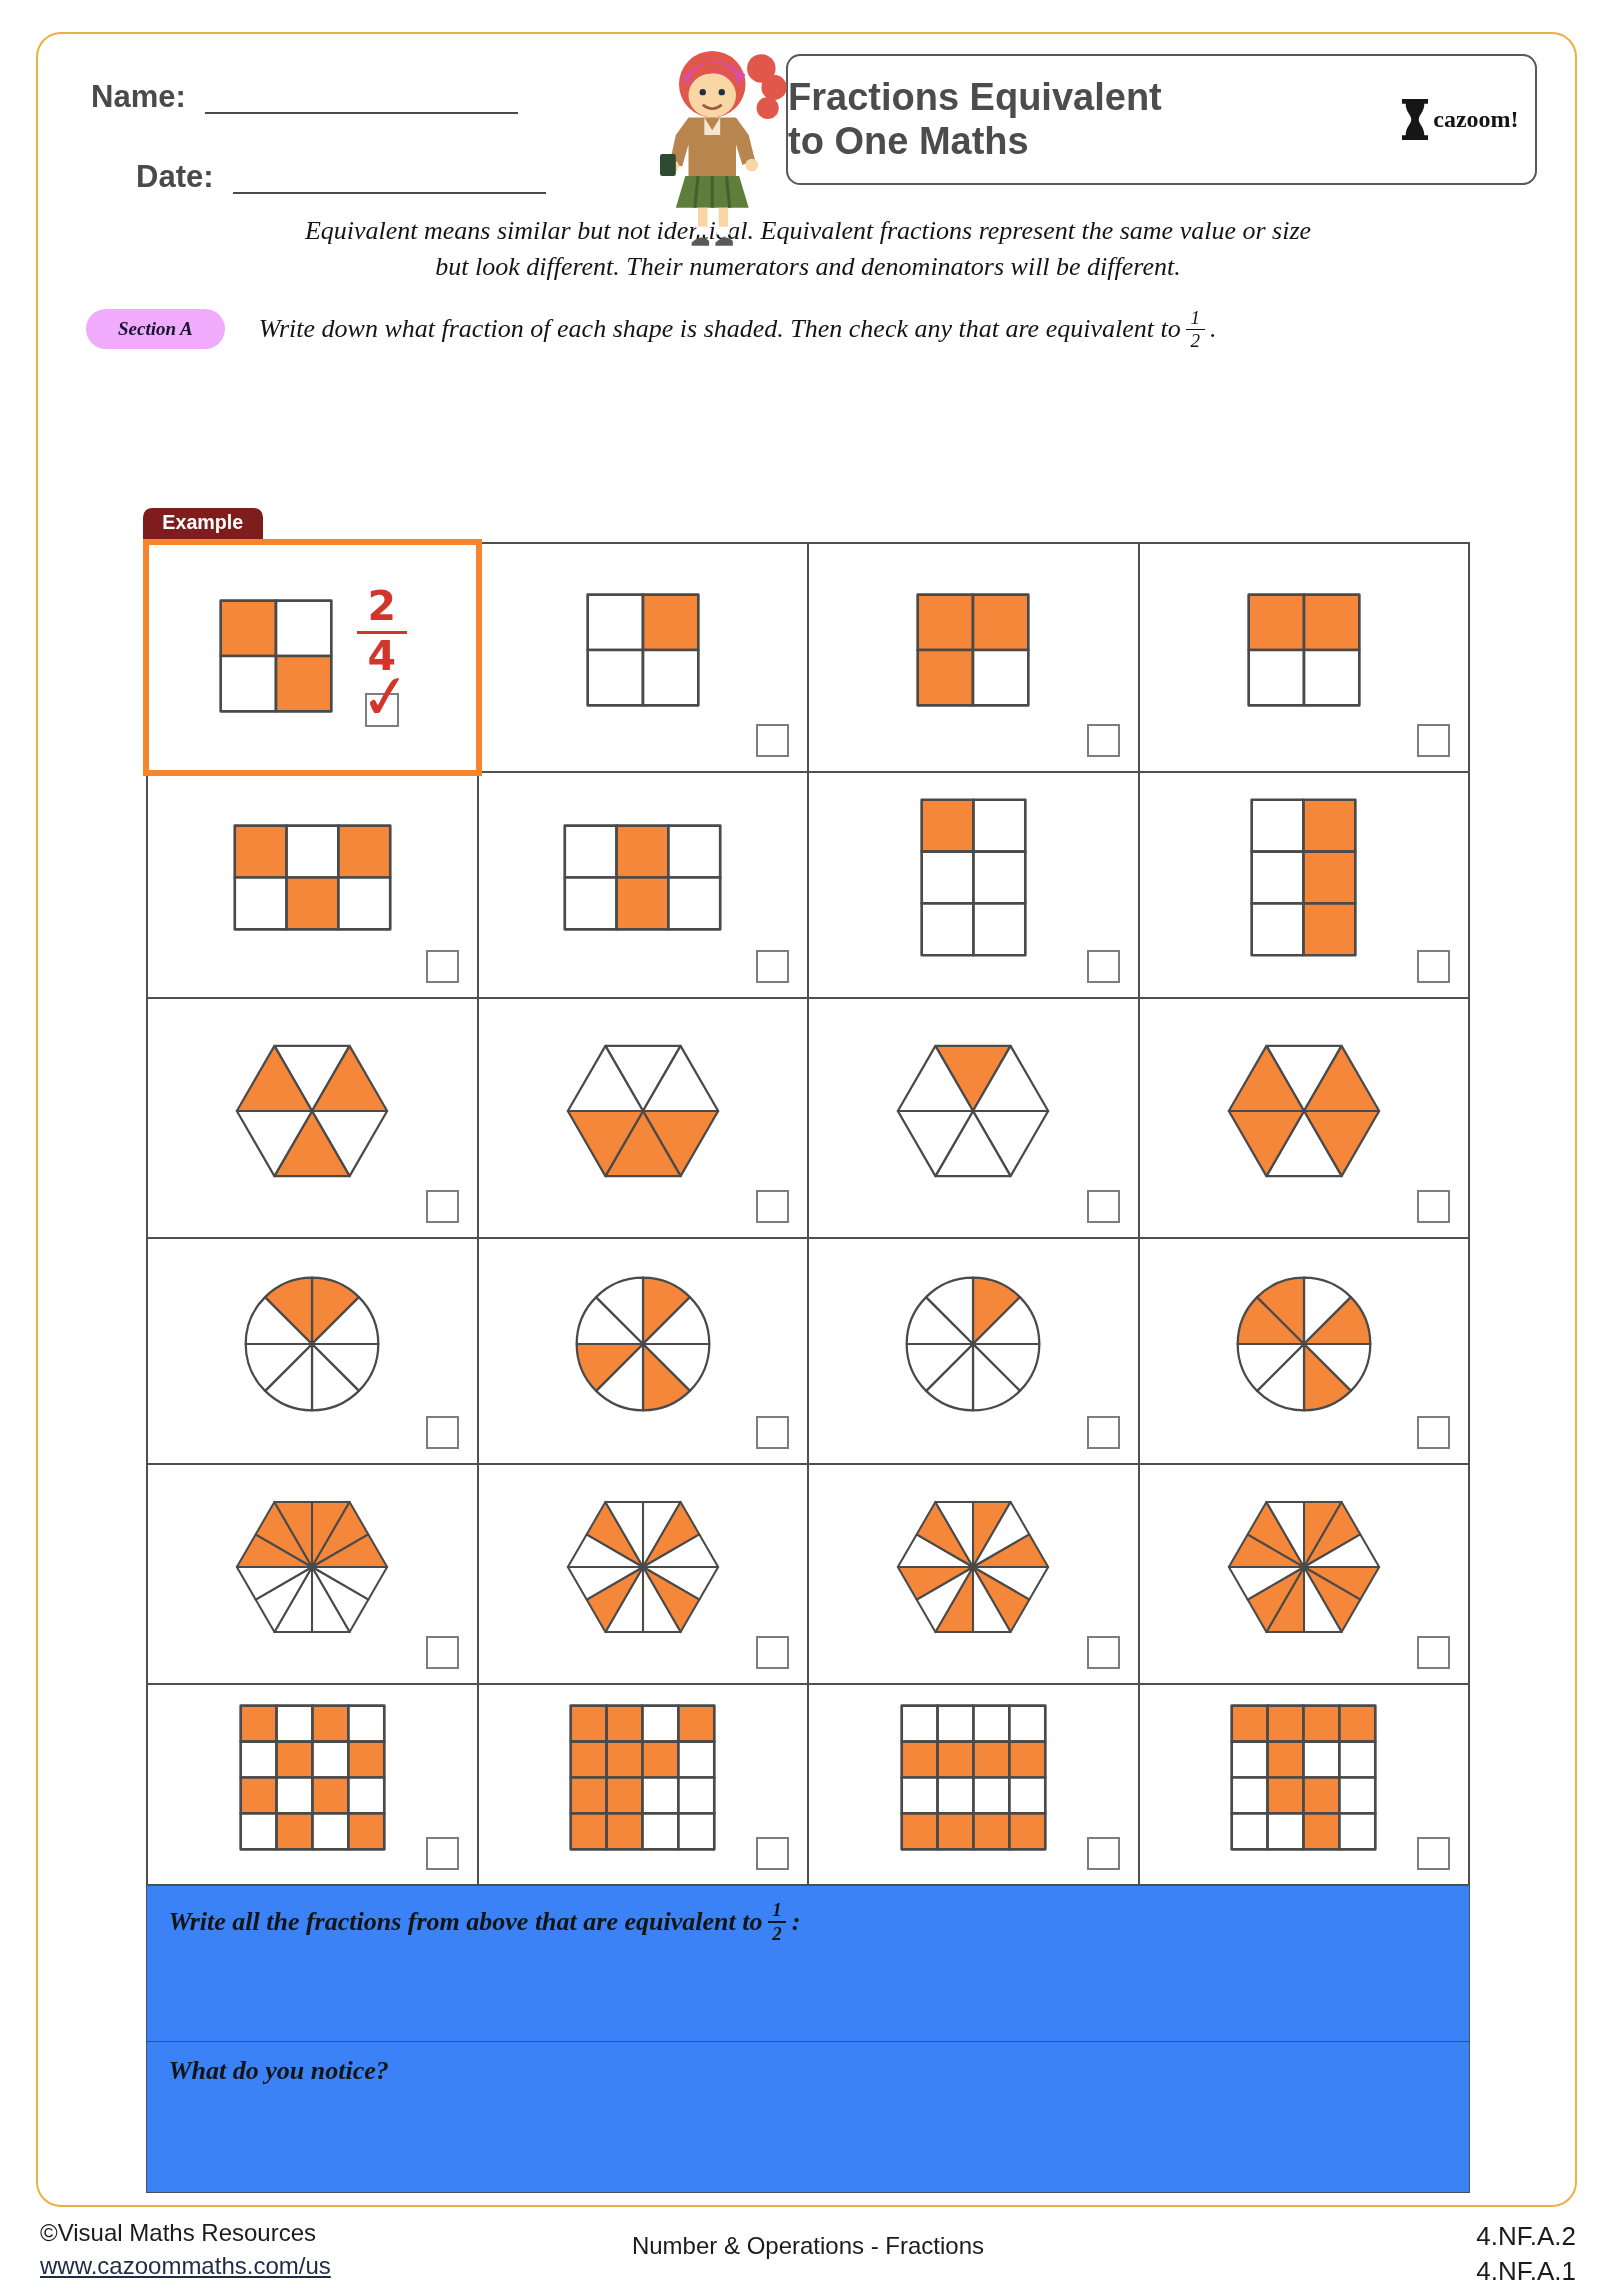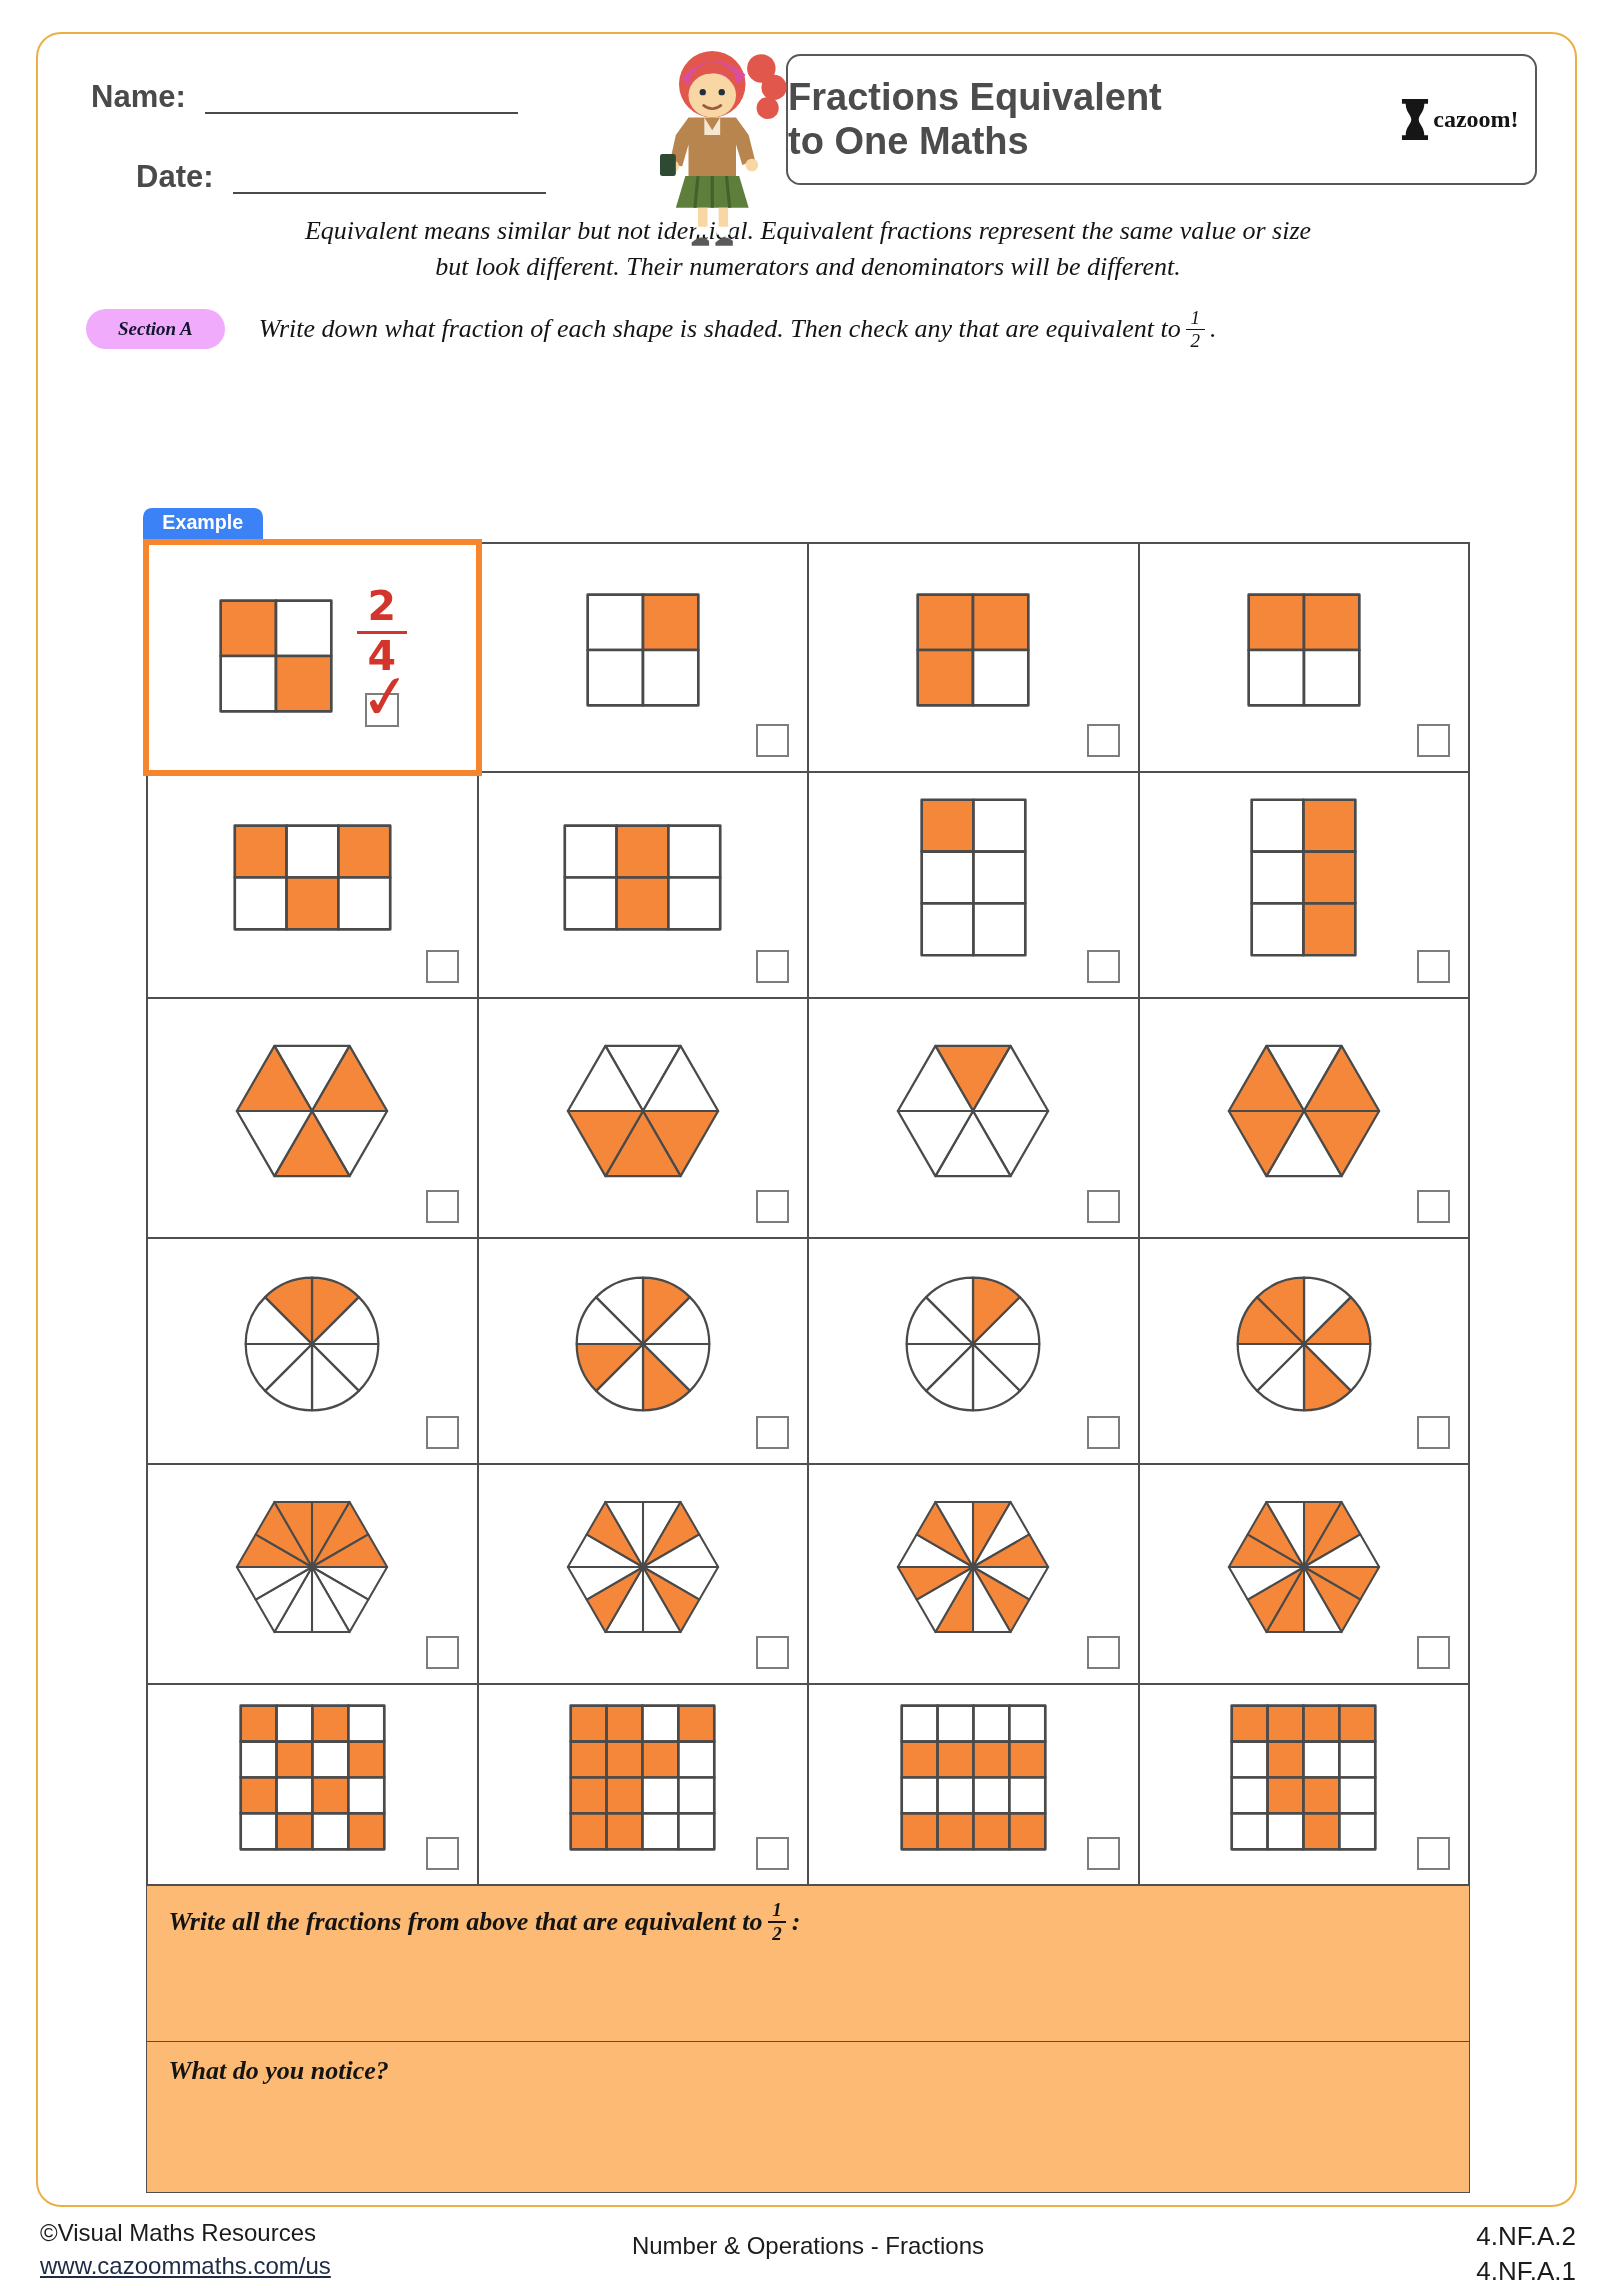--- a/index.html
+++ b/index.html
@@ -51,35 +51,35 @@
         border:1.8px solid #4f4f4f;background:#fff;box-sizing:border-box;}
   .cell{border:0.9px solid #4f4f4f;position:relative;display:flex;
         align-items:center;justify-content:center;background:#fff;}
   .cell > svg.shape{margin-bottom:14.3px;display:block;}
   .checkbox{position:absolute;right:18px;bottom:14.3px;width:29px;height:29px;
         border:2.7px solid #7d7d7d;background:#fff;}
 
   
   .cell.example .ex-frame{position:absolute;inset:-5.4px;border:6.3px solid #F5862E;z-index:4;pointer-events:none;}
   .ex-tab{position:absolute;left:-5.4px;top:-5.4px;transform:translateY(-100%);
-        background:#3b82f6;color:#fff;font-weight:bold;font-size:19.7px;
+        background:#7f1d1d;color:#fff;font-weight:bold;font-size:19.7px;
         padding:3.6px 19.7px 4.5px;border-radius:9px 9px 0 0;z-index:5;}
   .ex-content{display:flex;align-items:center;gap:23px;margin-bottom:3.6px;}
   .ex-right{display:flex;flex-direction:column;align-items:center;gap:14.3px;}
   .ex-fraction{color:#D3342B;font-weight:bold;font-size:41px;line-height:1.05;text-align:center;
         font-family:"DejaVu Sans", sans-serif;}
   .ex-fraction .n{display:block;border-bottom:3.6px solid #D3342B;padding:0 10.7px 2.7px;}
   .ex-fraction .d{display:block;padding-top:1.8px;}
   .ex-check{position:relative;width:30px;height:30px;border:2.7px solid #7d7d7d;background:#fff;}
   .ex-check .check{position:absolute;left:-7.2px;top:-34px;font-size:61px;color:#D3342B;
         font-weight:bold;transform:rotate(-6deg);font-family:"DejaVu Sans", sans-serif;}
 
   
   .answer-box{position:absolute;left:146px;width:1324px;border:1.8px solid #4f4f4f;
-        box-sizing:border-box;background:#fdba74;padding:14.3px 21.5px;}
+        box-sizing:border-box;background:#3b82f6;padding:14.3px 21.5px;}
   .box1{top:1885px;height:158px;}
   .box2{top:2041px;height:152px;}
   .prompt{font-family:"Liberation Serif", serif;font-style:italic;font-weight:bold;
         font-size:26px;color:#141414;display:flex;align-items:center;}
   .prompt .frac-sm{font-weight:bold;}
   .prompt .frac-sm .fn{border-bottom-width:2.7px;}
 
   
   .footer{position:absolute;left:40px;right:40px;top:2219px;display:flex;align-items:flex-start;
         font-size:24px;color:#1b1b1b;gap:39px;}

